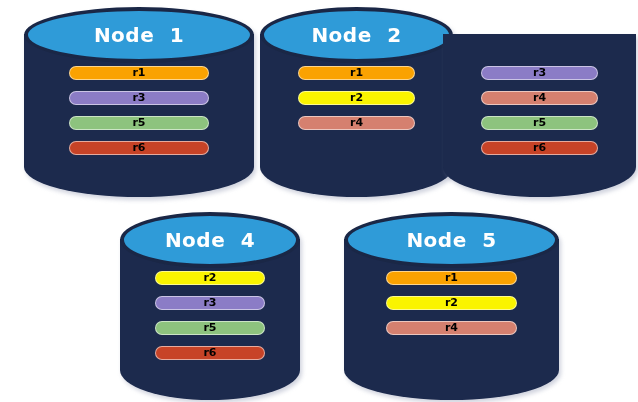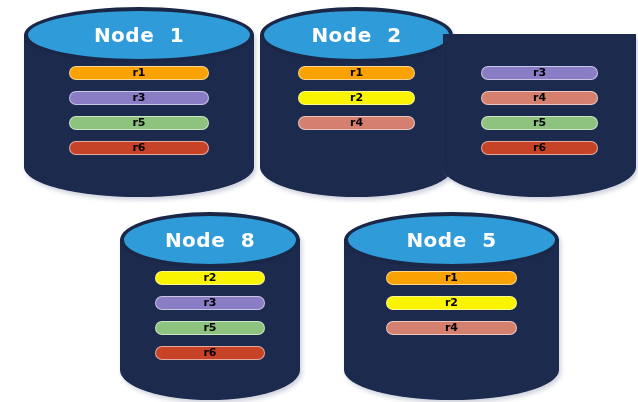--- a/index.html
+++ b/index.html
@@ -119,21 +119,21 @@
         <div class="bar" style="background: rgb(139, 124, 198);">r3</div>
         <div class="bar" style="background: rgb(213, 128, 111);">r4</div>
         <div class="bar" style="background: rgb(141, 195, 126);">r5</div>
         <div class="bar" style="background: rgb(199, 67, 39);">r6</div>
       </div>
     </div>
 
     <div class="node pos-4">
       <div class="cyl-body"></div>
       <div class="cyl-top">
-        <span class="node-title">Node 8</span>
+        <span class="node-title">Node 4</span>
       </div>
       <div class="bars">
         <div class="bar" style="background: rgb(250, 244, 0);">r2</div>
         <div class="bar" style="background: rgb(139, 124, 198);">r3</div>
         <div class="bar" style="background: rgb(141, 195, 126);">r5</div>
         <div class="bar" style="background: rgb(199, 67, 39);">r6</div>
       </div>
     </div>
 
     <div class="node pos-5">

